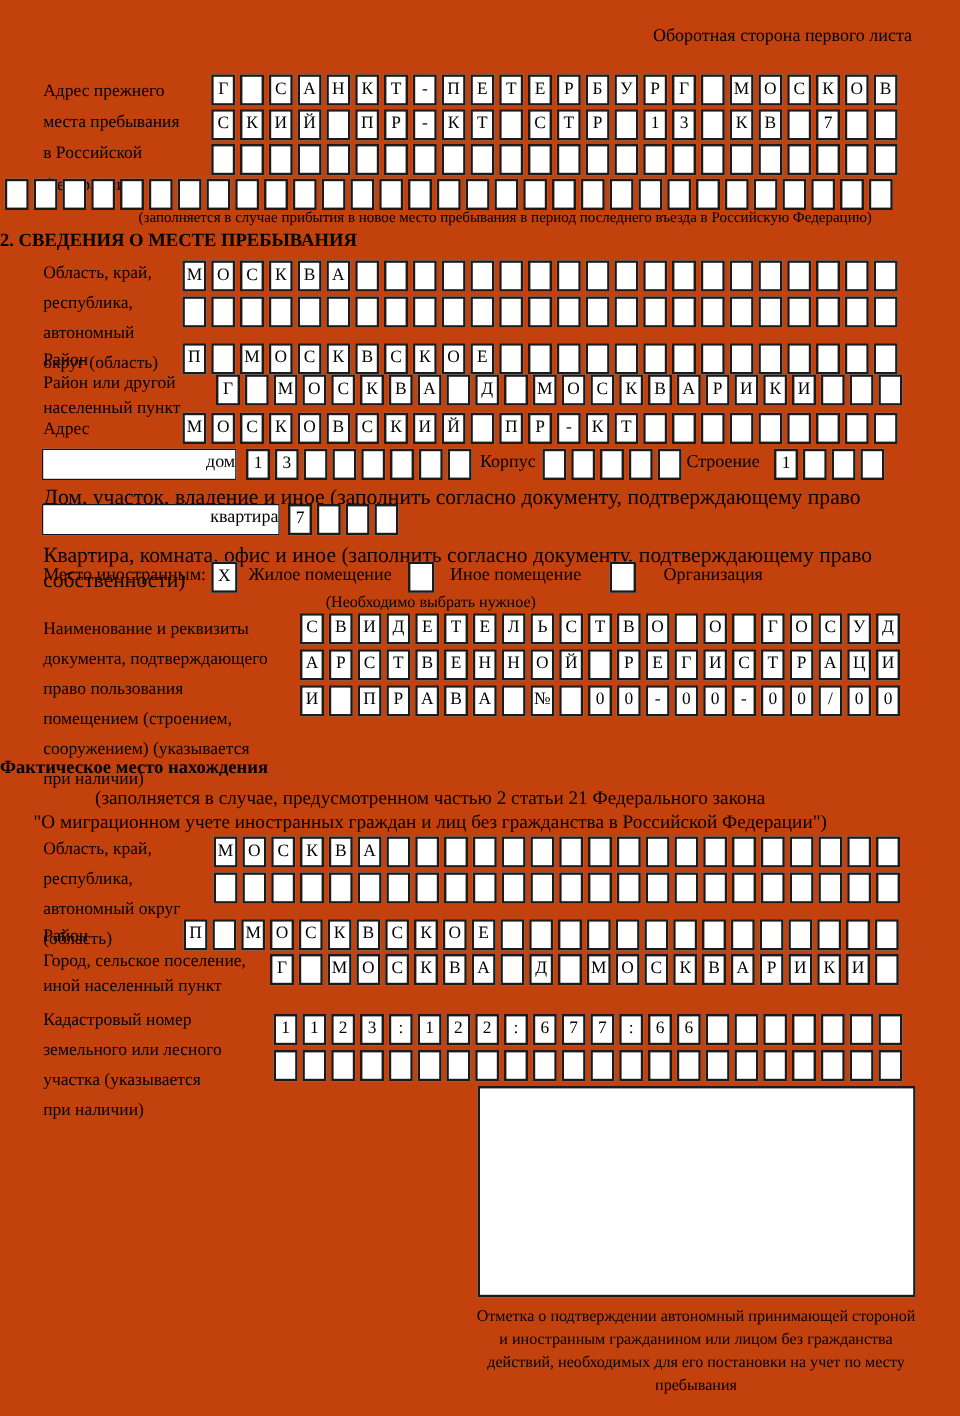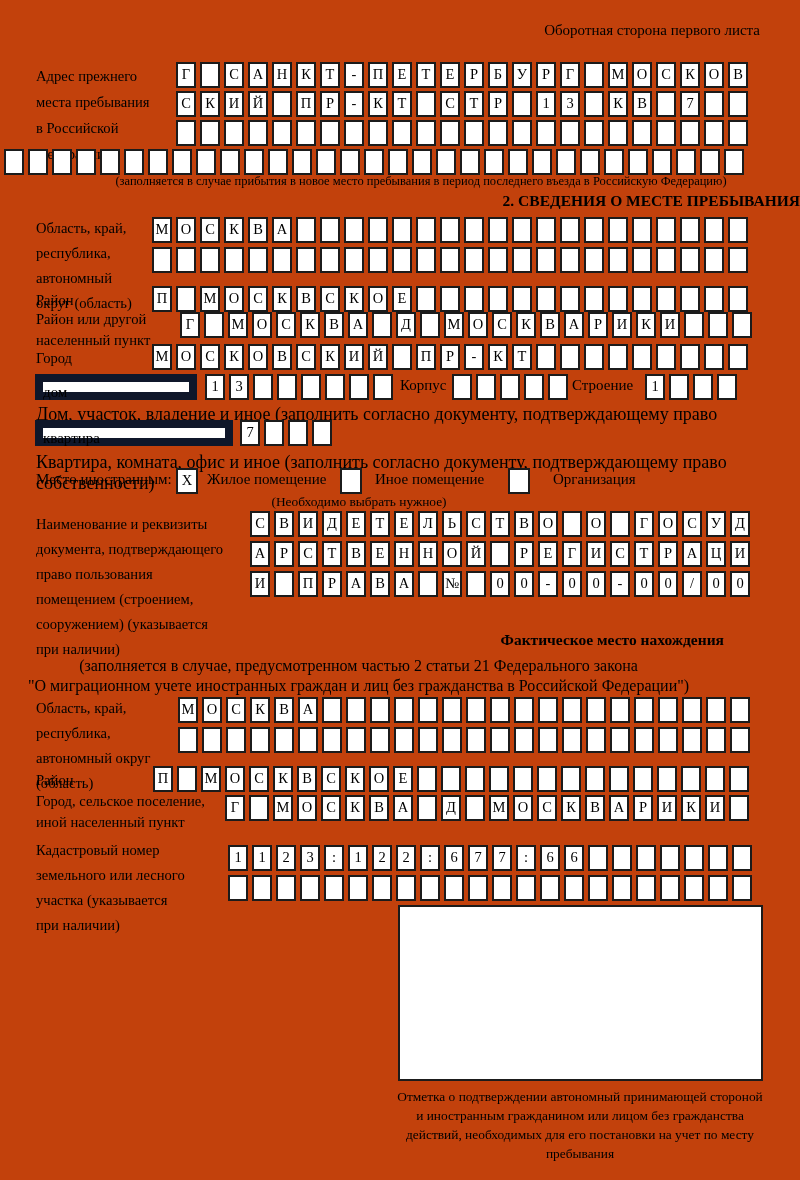--- a/index.html
+++ b/index.html
@@ -2,30 +2,30 @@
 <html><head>
 <meta charset="utf-8">
 <style>
   * { margin:0; padding:0; box-sizing:border-box; }
   html,body { background:#ffffff; }
   body { width:800px; height:1180px; position:relative; color:#000;
          font-family:"Liberation Serif","DejaVu Serif",serif; }
   .page { position:absolute; left:0; top:0; width:800px; height:1180px; background:#c2410c; overflow:hidden; }
   .abs { position:absolute; }
   .hdr { font-size:15px; text-align:right; }
-  .sect { font-weight:bold; text-align:right; font-size:15.5px; }
+  .sect { font-weight:bold; text-align:left; font-size:15.5px; }
   .label { font-size:14.6px; line-height:25px; white-space:pre-line; }
   .inline-label { font-size:15px; white-space:nowrap; }
   .note { font-size:12.5px; text-align:center; white-space:pre-line;margin-left:21px; }
   .fnote { font-size:18px; white-space:pre-line; }
   .boxrow { position:absolute; display:flex; gap:4px; height:26px; }
   .cell { width:20px; height:26px; border:2px solid #1b1b1b; background:#fff; text-align:center;
           font-size:14.5px; line-height:21px; flex:none; }
   .check .cell { width:22px; }
-  .widebox { position:absolute; height:26px; border:8px solid #0f172a; text-align:left;
+  .widebox { position:absolute; height:26px; border:1px solid #0f172a; text-align:right;
              font-size:15px; line-height:21px; background:#fff; }
   .stamp { border:2px solid #1b1b1b; background:#fff; }
   .caption { font-size:13.4px; text-align:center; line-height:19px; }
 </style>
 </head>
 <body>
 
 <div class="page">
 
   <div class="abs hdr" style="left:390px;top:22px;width:370px">Оборотная сторона первого листа</div>
@@ -259,21 +259,21 @@
       <span class="cell">А</span>
       <span class="cell">Р</span>
       <span class="cell">И</span>
       <span class="cell">К</span>
       <span class="cell">И</span>
       <span class="cell"></span>
       <span class="cell"></span>
       <span class="cell"></span>
     </div>
 
-  <div class="abs label" style="left:36px;top:346px;width:120px">Город</div>
+  <div class="abs label" style="left:36px;top:346px;width:120px">Адрес</div>
   <div class="boxrow" style="left:152px;top:344px">
       <span class="cell">М</span>
       <span class="cell">О</span>
       <span class="cell">С</span>
       <span class="cell">К</span>
       <span class="cell">О</span>
       <span class="cell">В</span>
       <span class="cell">С</span>
       <span class="cell">К</span>
       <span class="cell">И</span>

